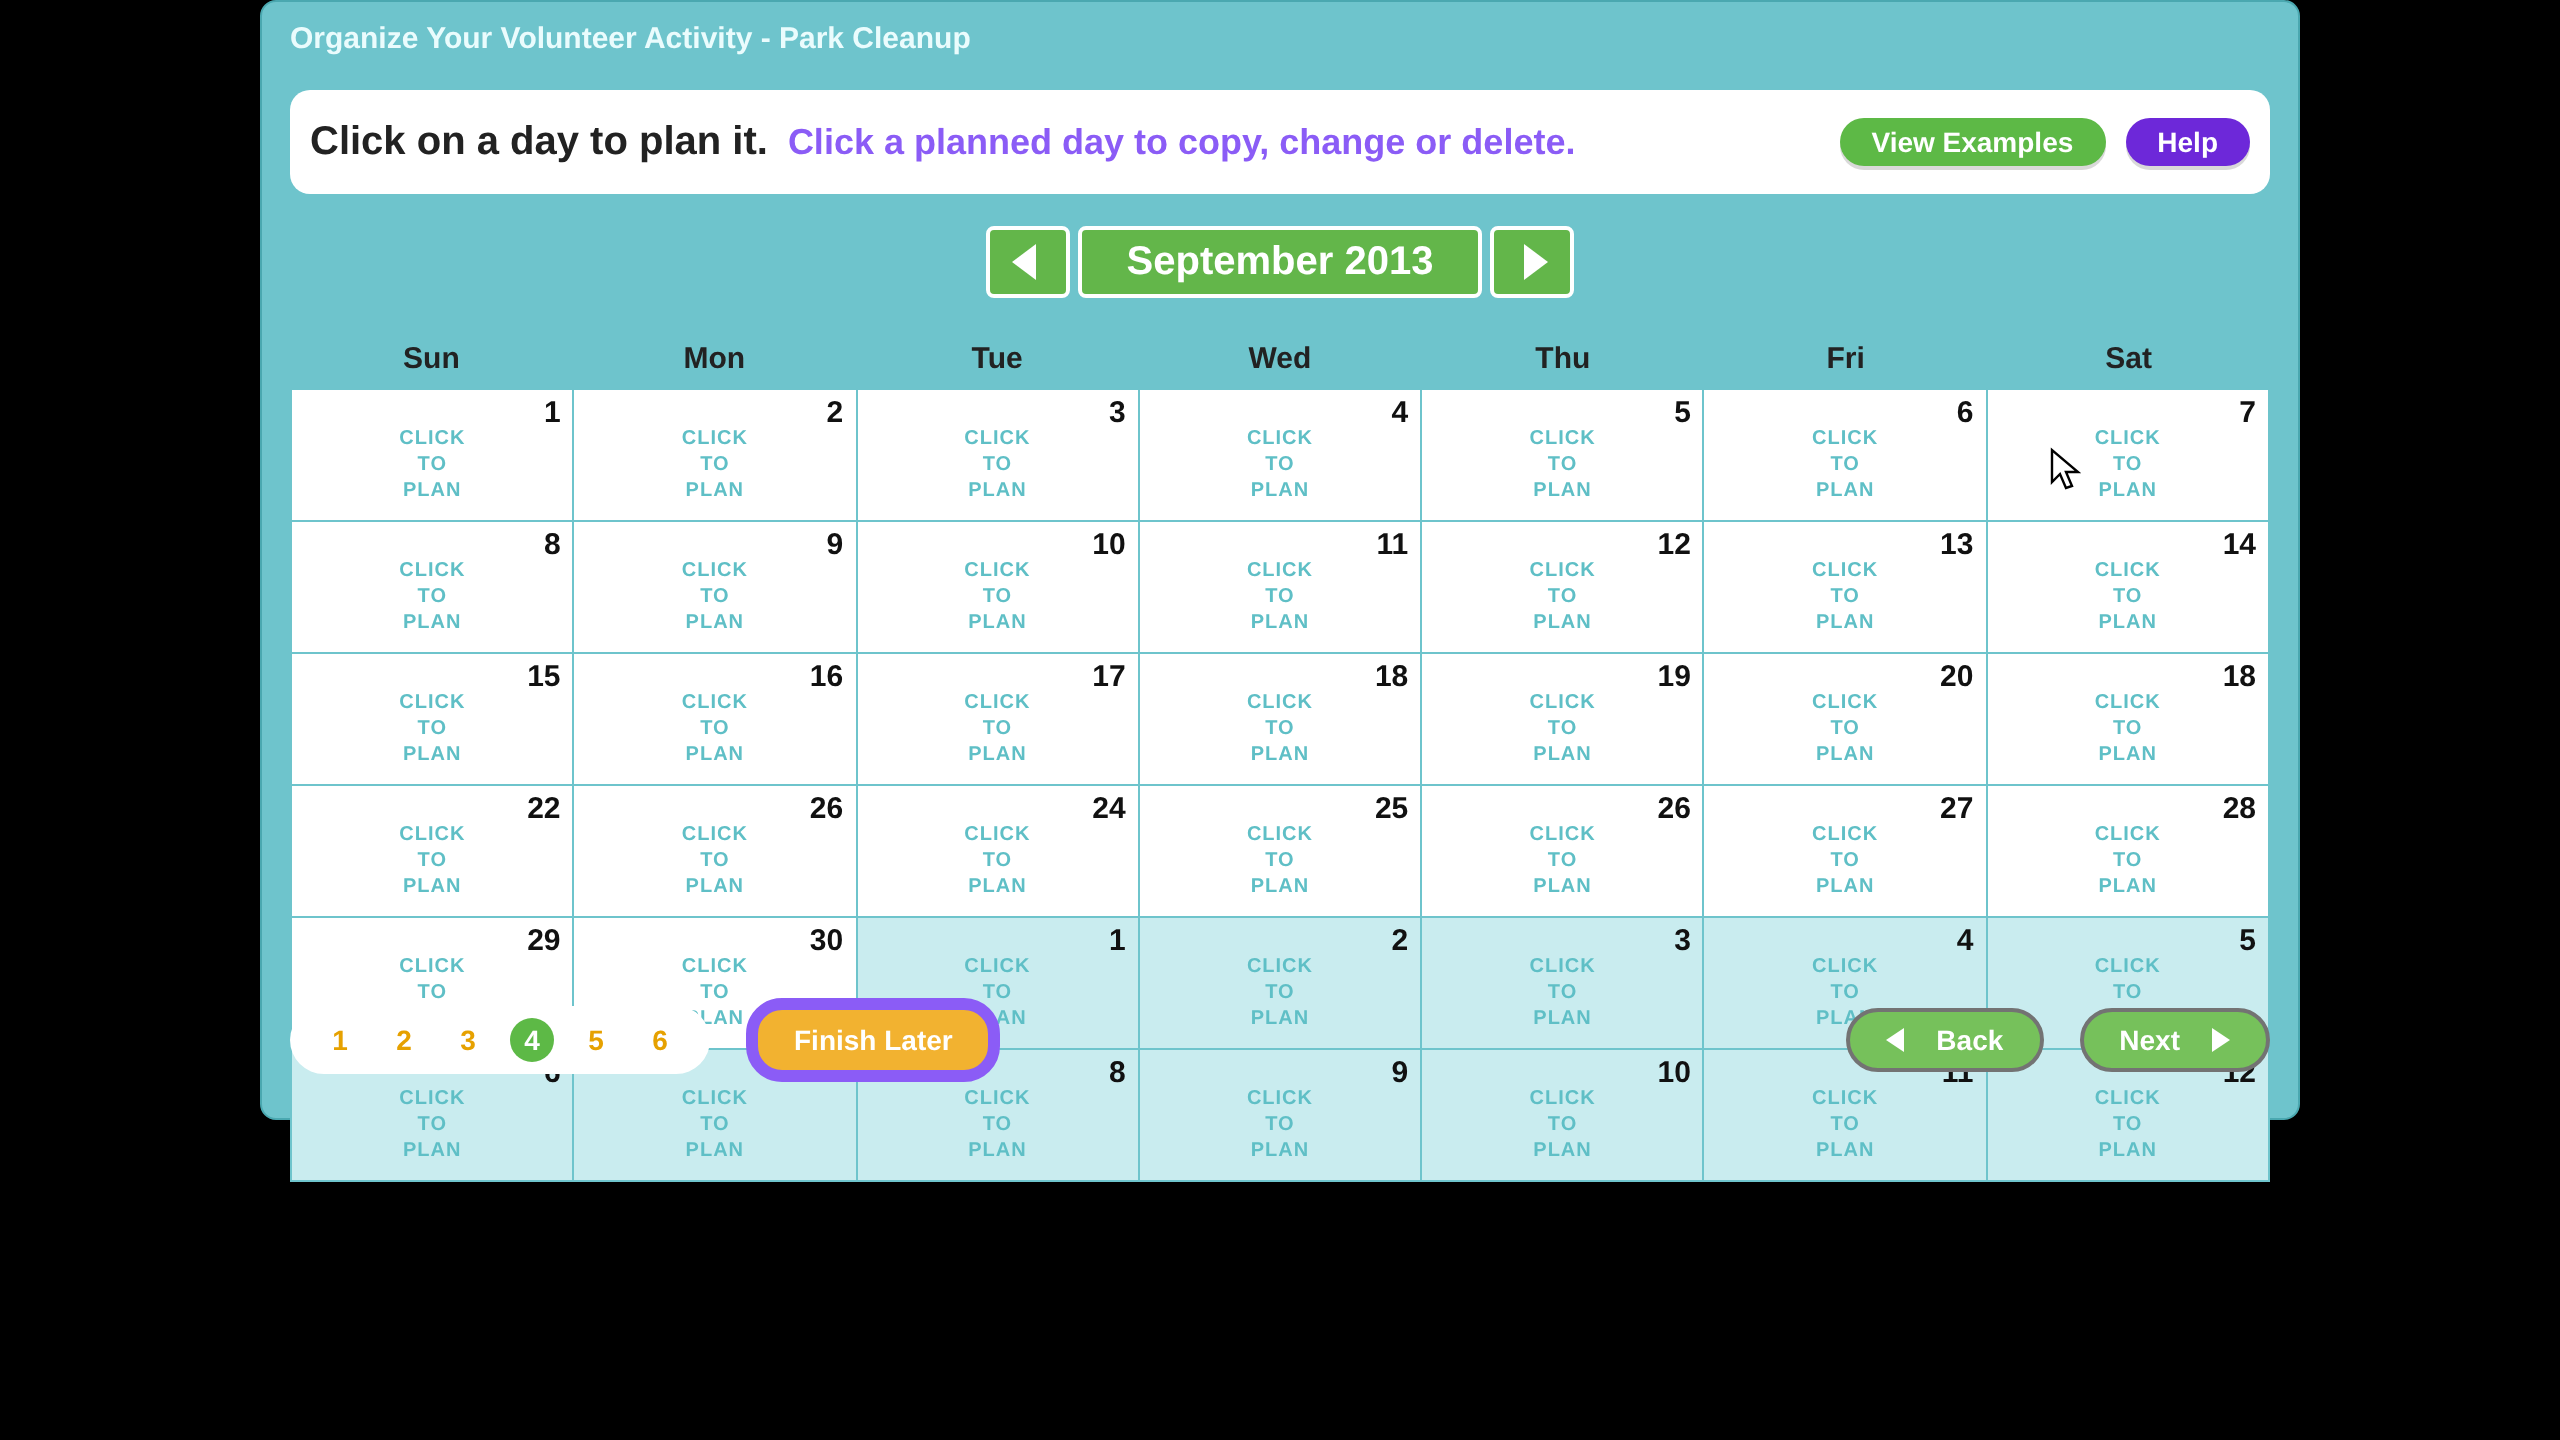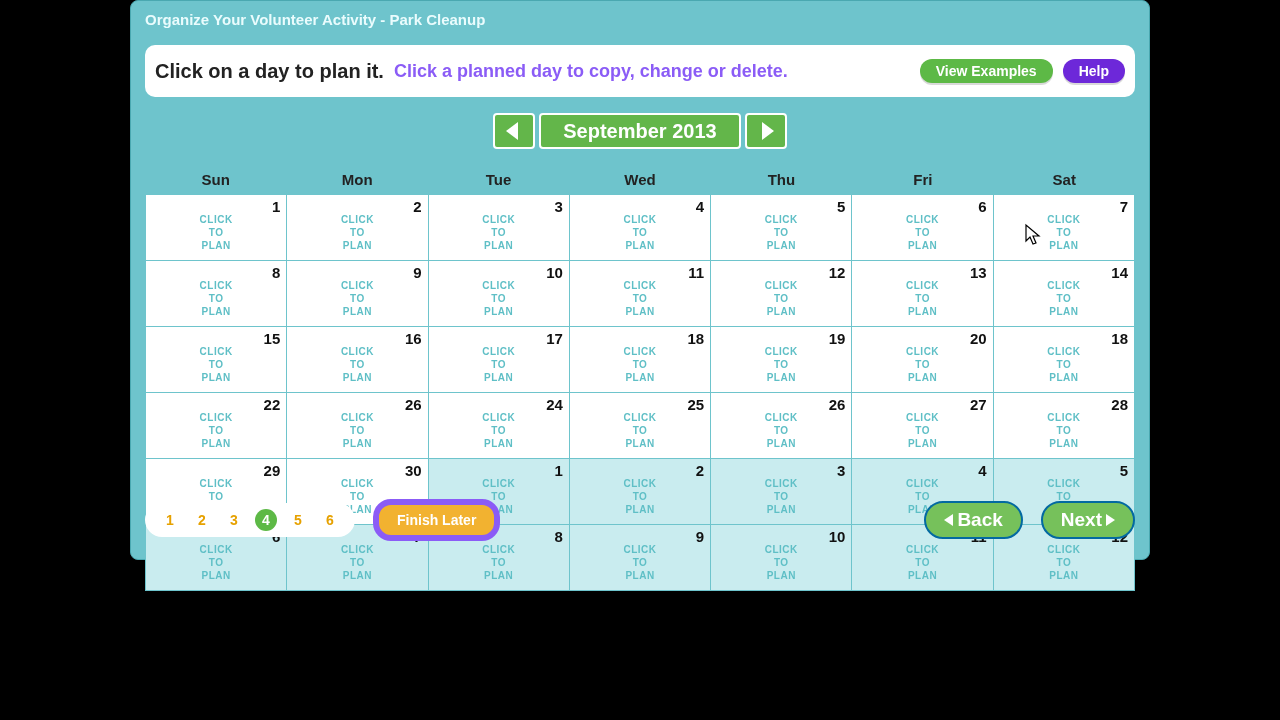--- a/index.html
+++ b/index.html
@@ -179,30 +179,30 @@
     border-radius: 18px;
     color: #fff;
     font-weight: bold;
     font-size: 14px;
     padding: 7px 18px;
     cursor: pointer;
   }
   .footer-spacer { flex: 1; }
   .pill-btn {
     background: #76c15b;
-    border: 2px solid #0369a1;
+    border: 2px solid #737373;
     border-radius: 20px;
     color: #fff;
     font-weight: bold;
-    font-size: 19px;
+    font-size: 14px;
     padding: 6px 18px;
     cursor: pointer;
     display: flex;
     align-items: center;
-    gap: 4px;
+    gap: 16px;
   }
   .tri {
     width: 0; height: 0;
     border-top: 6px solid transparent;
     border-bottom: 6px solid transparent;
   }
   .tri-l { border-right: 9px solid #fff; }
   .tri-r { border-left: 9px solid #fff; }
   .cursor {
     position: absolute;

